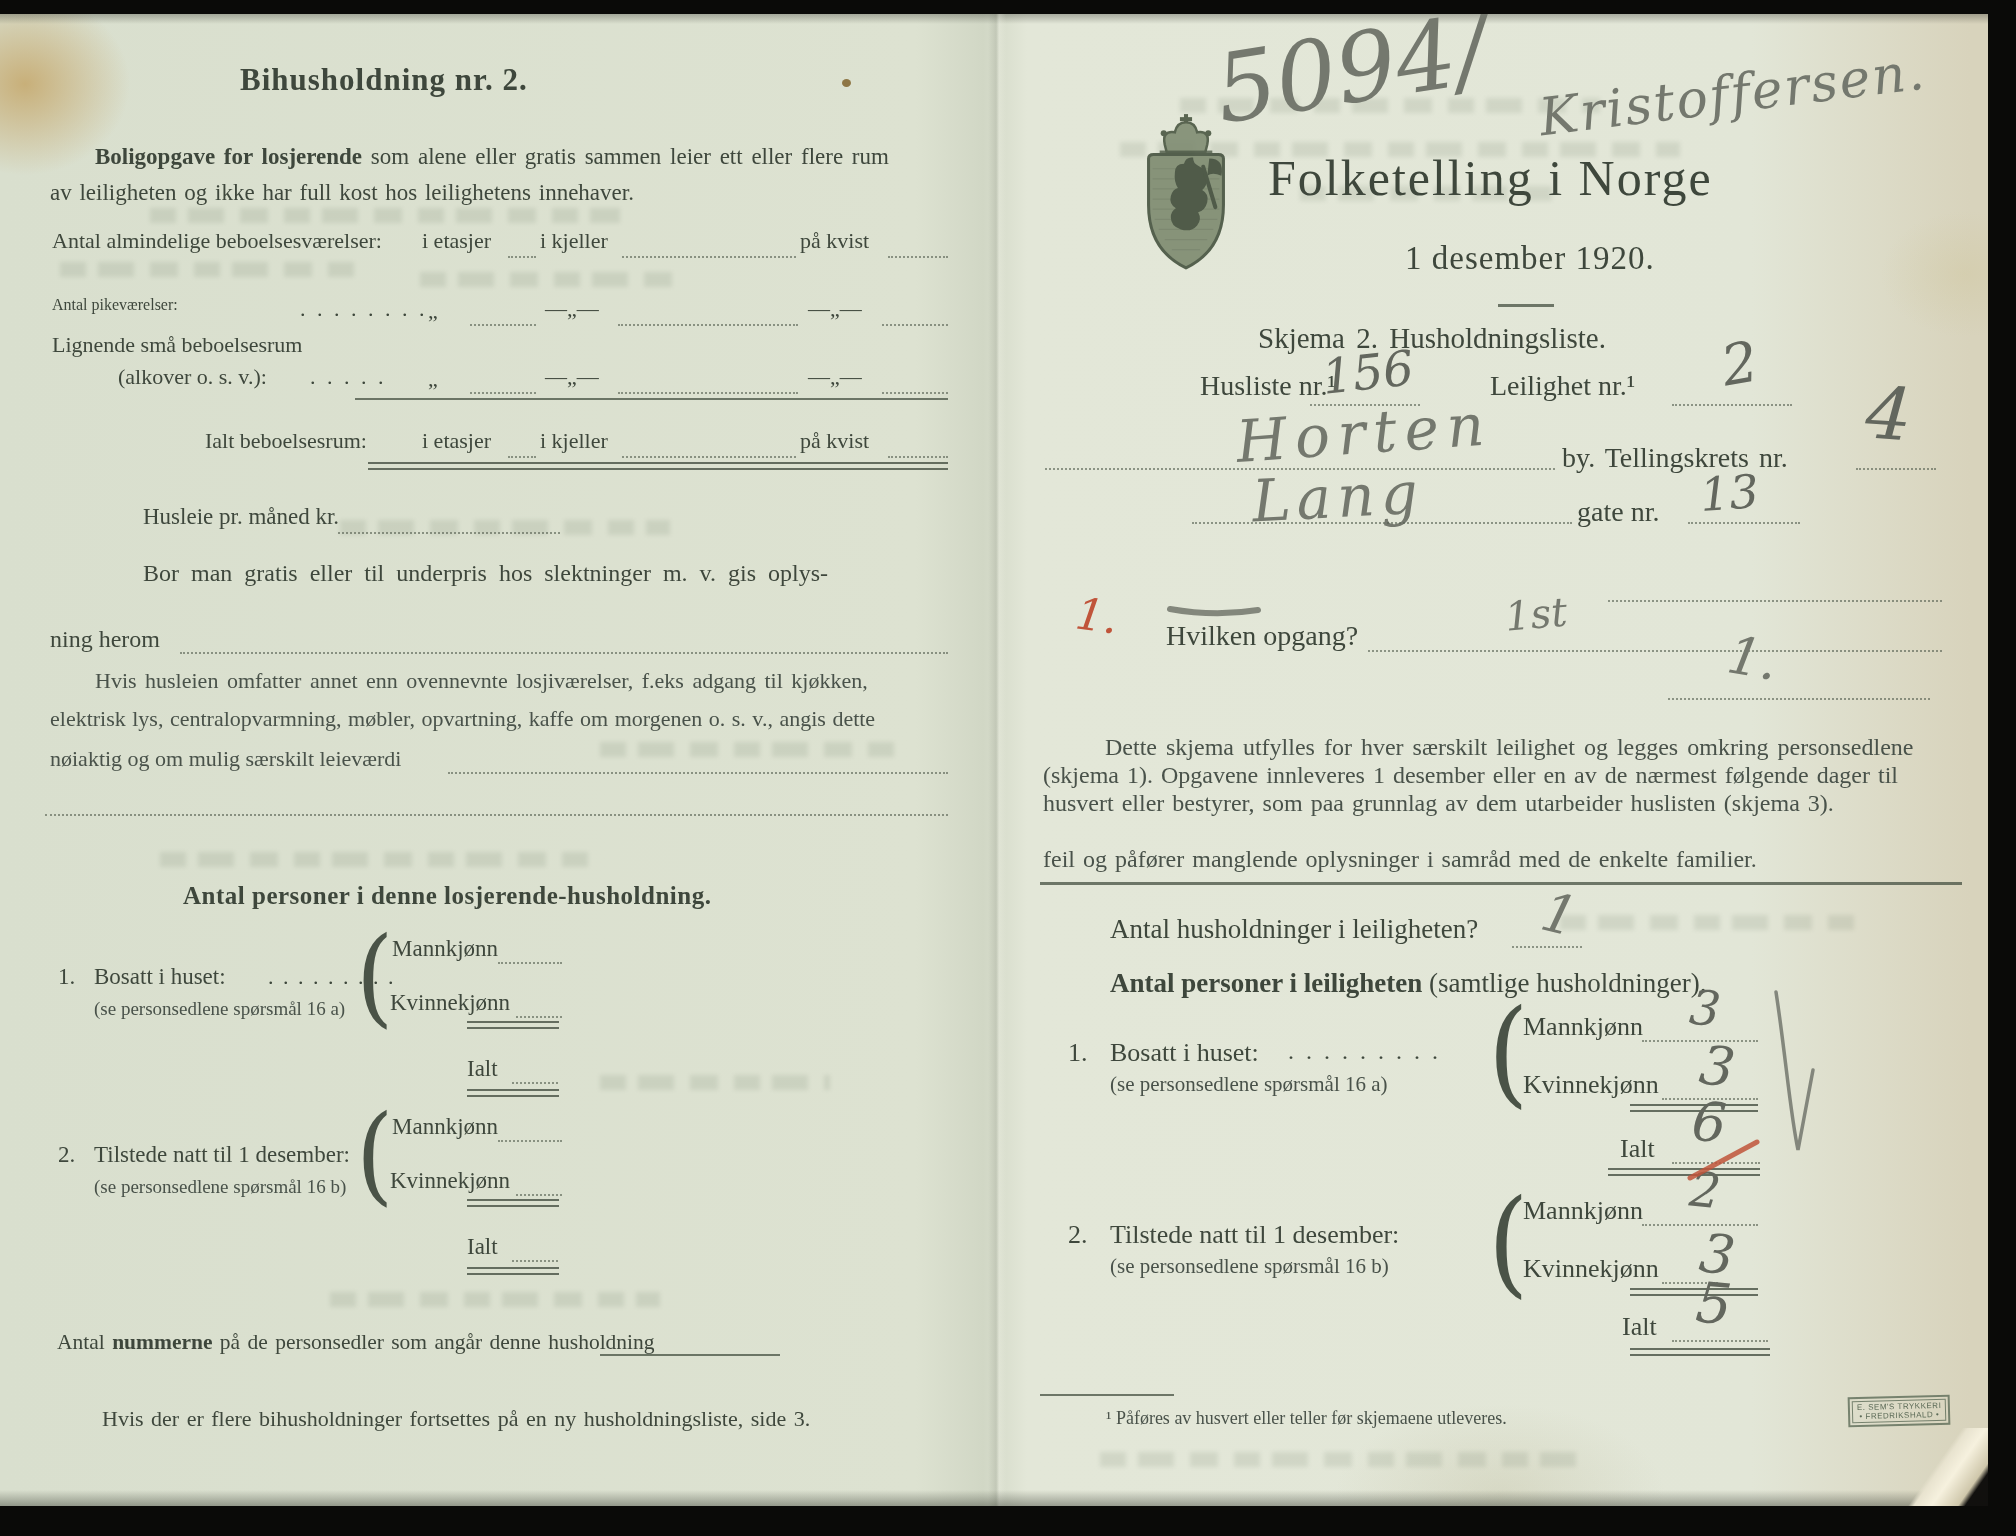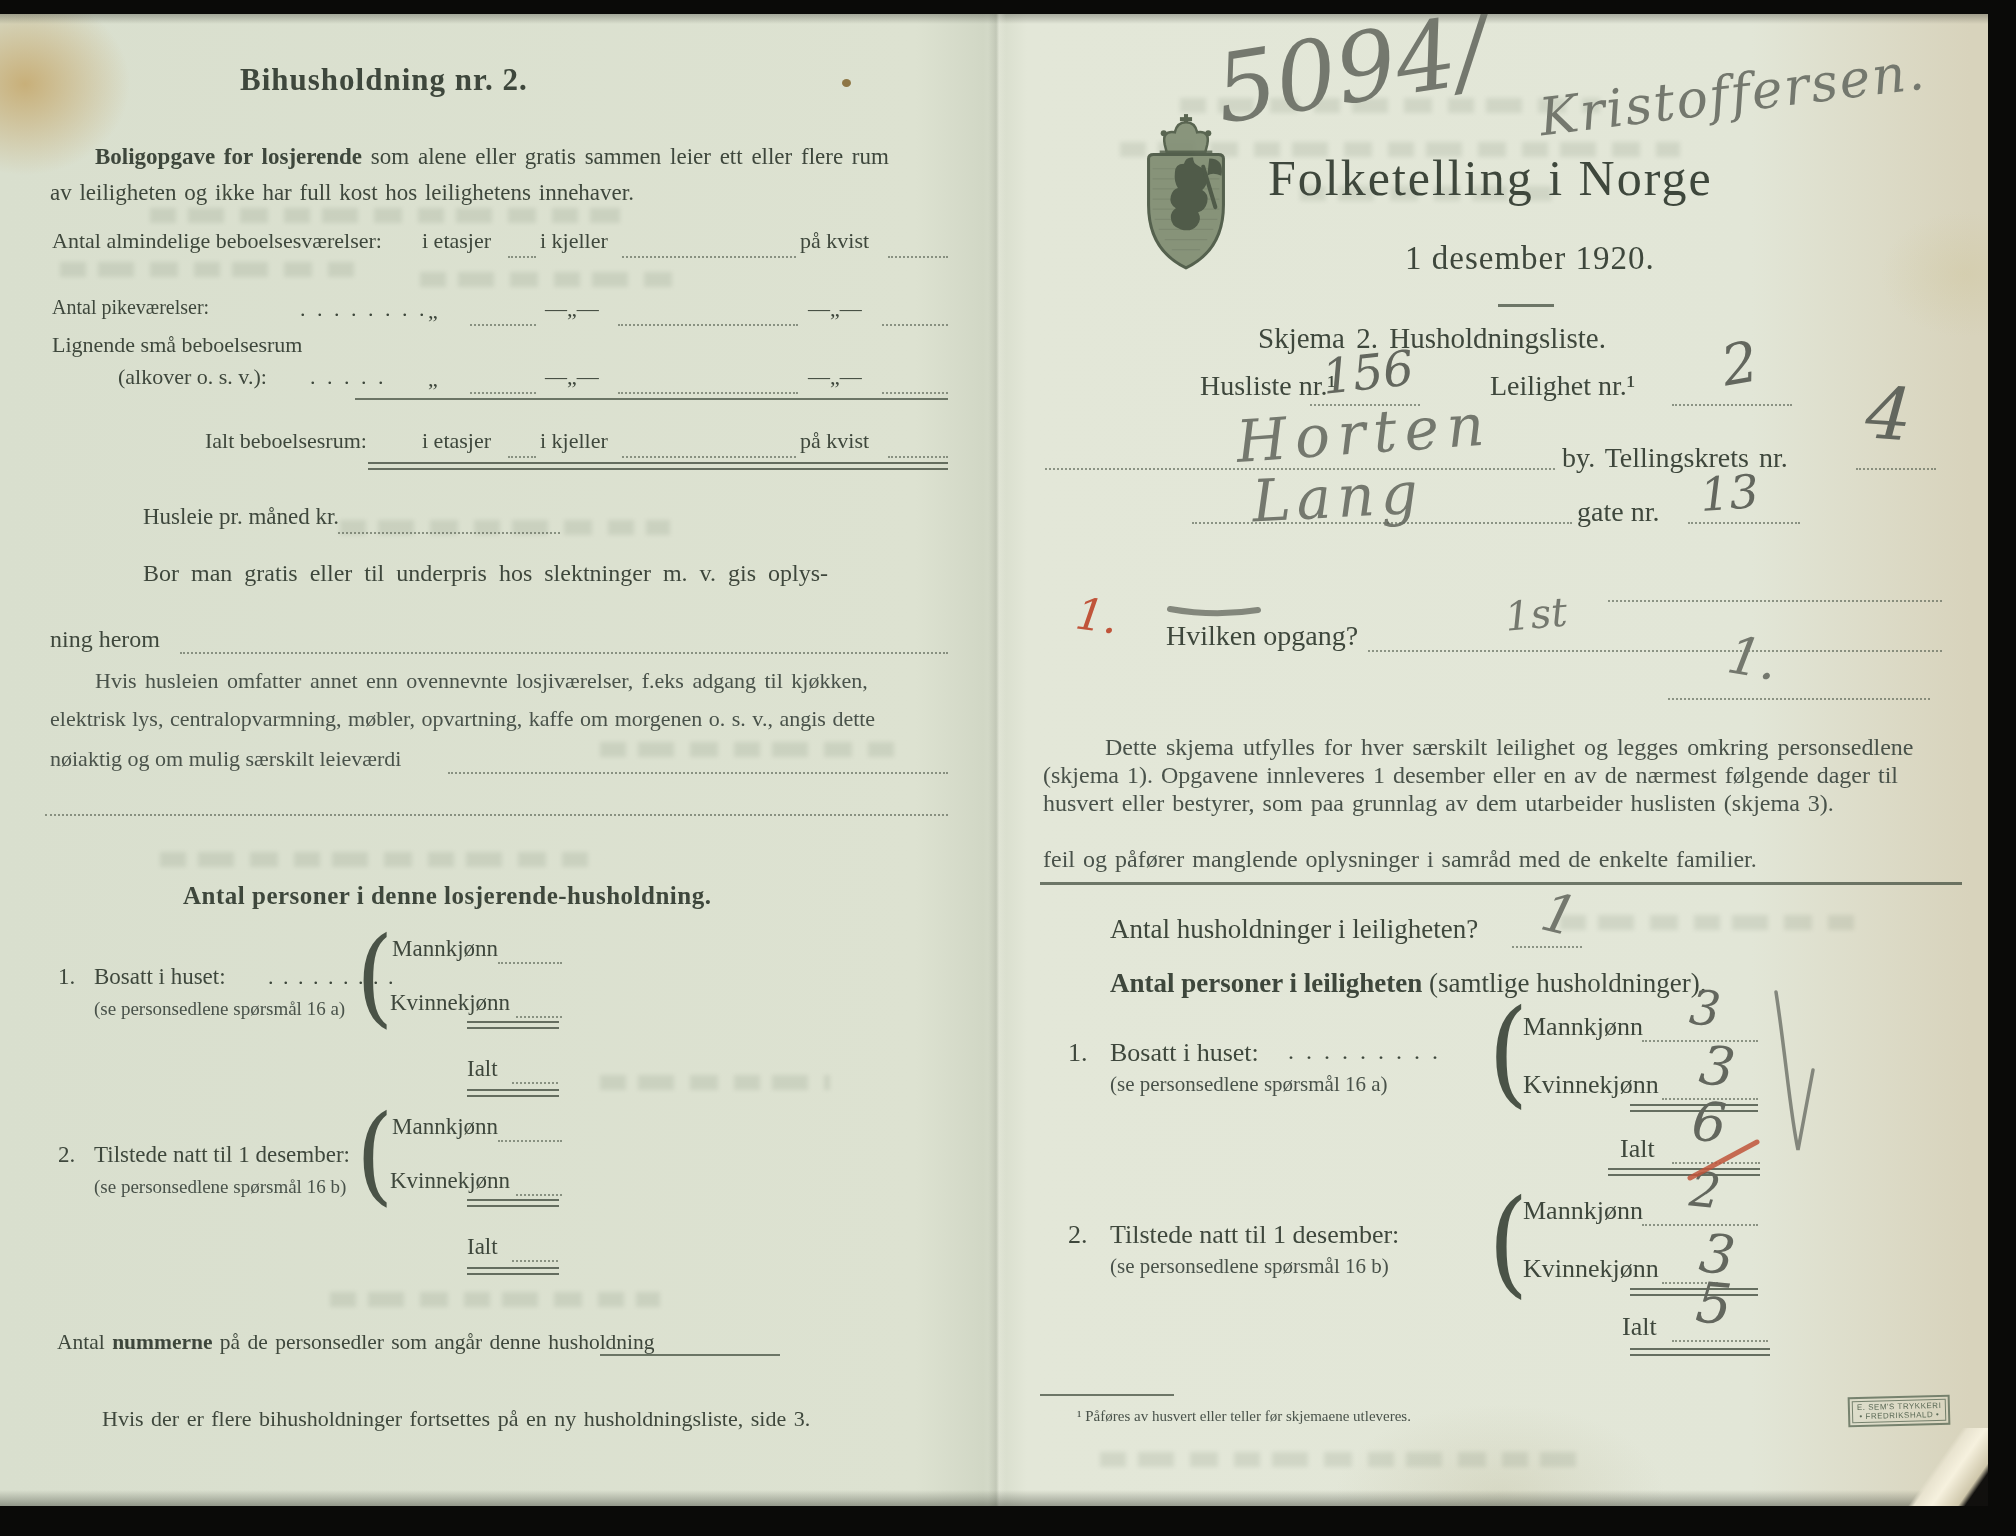--- a/index.html
+++ b/index.html
@@ -66,21 +66,21 @@
   <div class="p" style="left:50px;top:180px;font-size:23px;word-spacing:2px">av leiligheten og ikke har full kost hos leilighetens innehaver.</div>
 
   <div class="p" style="left:52px;top:228px;font-size:22px">Antal almindelige beboelsesværelser:</div>
   <div class="p" style="left:422px;top:228px;font-size:22px">i etasjer</div>
   <div class="dl" style="left:508px;top:256px;width:28px"></div>
   <div class="p" style="left:540px;top:228px;font-size:22px">i kjeller</div>
   <div class="dl" style="left:622px;top:256px;width:174px"></div>
   <div class="p" style="left:800px;top:228px;font-size:22px">på kvist</div>
   <div class="dl" style="left:888px;top:256px;width:60px"></div>
 
-  <div class="p" style="left:52px;top:296px;font-size:20px">Antal pikeværelser:</div>
+  <div class="p" style="left:52px;top:296px;font-size:16px">Antal pikeværelser:</div>
   <div class="p" style="left:300px;top:296px;font-size:22px;letter-spacing:3px">. . . . . . . .</div>
   <div class="p" style="left:428px;top:298px;font-size:22px">„</div>
   <div class="dl" style="left:470px;top:324px;width:66px"></div>
   <div class="p" style="left:545px;top:296px;font-size:22px">—„—</div>
   <div class="dl" style="left:618px;top:324px;width:180px"></div>
   <div class="p" style="left:808px;top:296px;font-size:22px">—„—</div>
   <div class="dl" style="left:882px;top:324px;width:66px"></div>
 
   <div class="p" style="left:52px;top:332px;font-size:22px">Lignende små beboelsesrum</div>
   <div class="p" style="left:118px;top:364px;font-size:22px">(alkover o. s. v.):</div>
@@ -247,21 +247,21 @@
   <div class="p" style="left:1523px;top:1254px;font-size:26px">Kvinnekjønn</div>
   <div class="dl" style="left:1662px;top:1282px;width:56px"></div>
   <div class="hand dk" style="left:1700px;top:1228px;font-size:54px;transform:rotate(8deg)">3</div>
   <div class="dbl" style="left:1630px;top:1288px;width:128px"></div>
   <div class="p" style="left:1622px;top:1312px;font-size:26px">Ialt</div>
   <div class="dl" style="left:1672px;top:1340px;width:96px"></div>
   <div class="hand dk" style="left:1696px;top:1276px;font-size:56px;transform:rotate(5deg)">5</div>
   <div class="dbl" style="left:1630px;top:1348px;width:140px"></div>
 
   <div class="sl" style="left:1040px;top:1394px;width:134px"></div>
-  <div class="p sm" style="left:1077px;top:1408px;font-size:15px">¹  Påføres av husvert eller teller før skjemaene utleveres.</div>
+  <div class="p sm" style="left:1106px;top:1408px;font-size:18px">¹  Påføres av husvert eller teller før skjemaene utleveres.</div>
   <div class="stamp" style="left:1848px;top:1396px">
     <div class="stamp-in">
       <div>E. SEM'S TRYKKERI</div>
       <div>• FREDRIKSHALD •</div>
     </div>
   </div>
 
   <svg style="position:absolute;left:0;top:0;pointer-events:none" width="2016" height="1536" viewBox="0 0 2016 1536">
     <path d="M1170 609 Q1215 617 1258 610" stroke="#63675e" stroke-width="6" fill="none" stroke-linecap="round" opacity=".75"></path>
     <path d="M1776 992 C1786 1058 1790 1112 1798 1150 L1813 1070" stroke="#6b6f66" stroke-width="3.5" fill="none" stroke-linecap="round" opacity=".8"></path>

